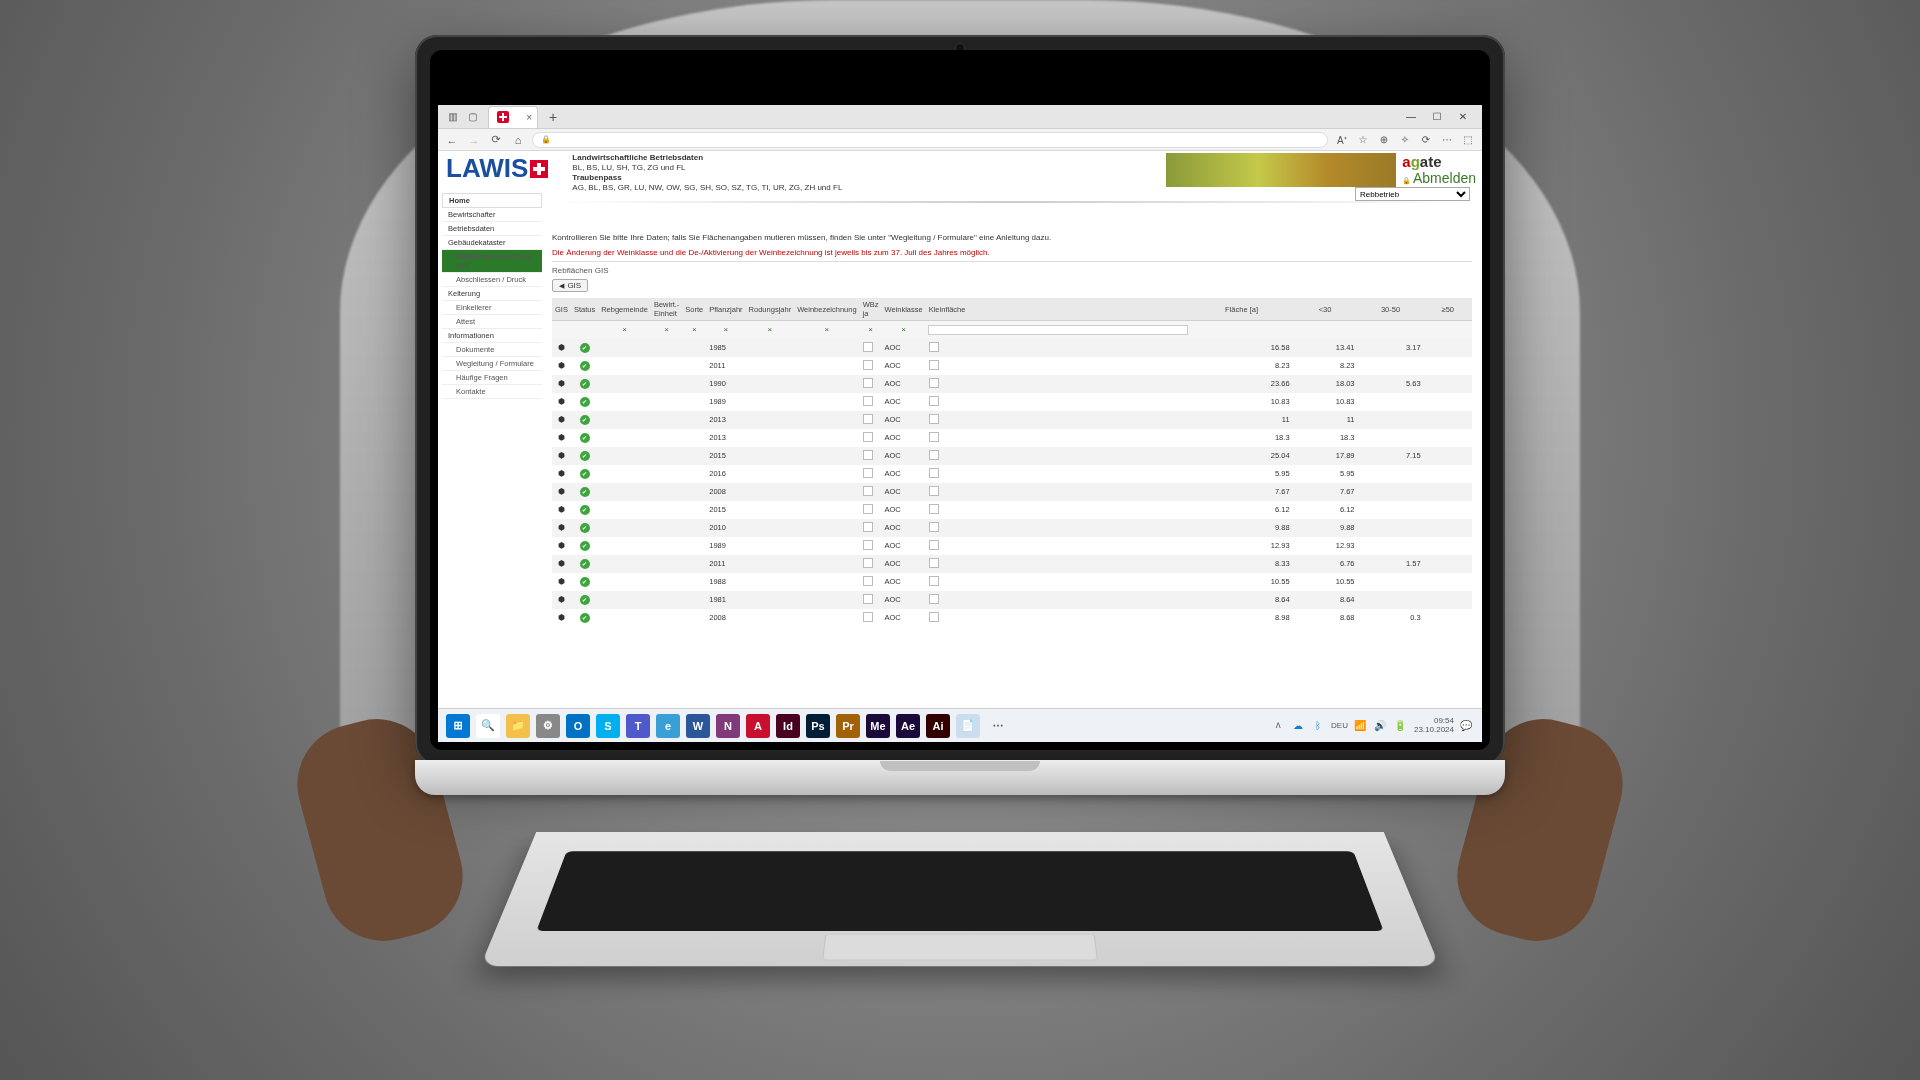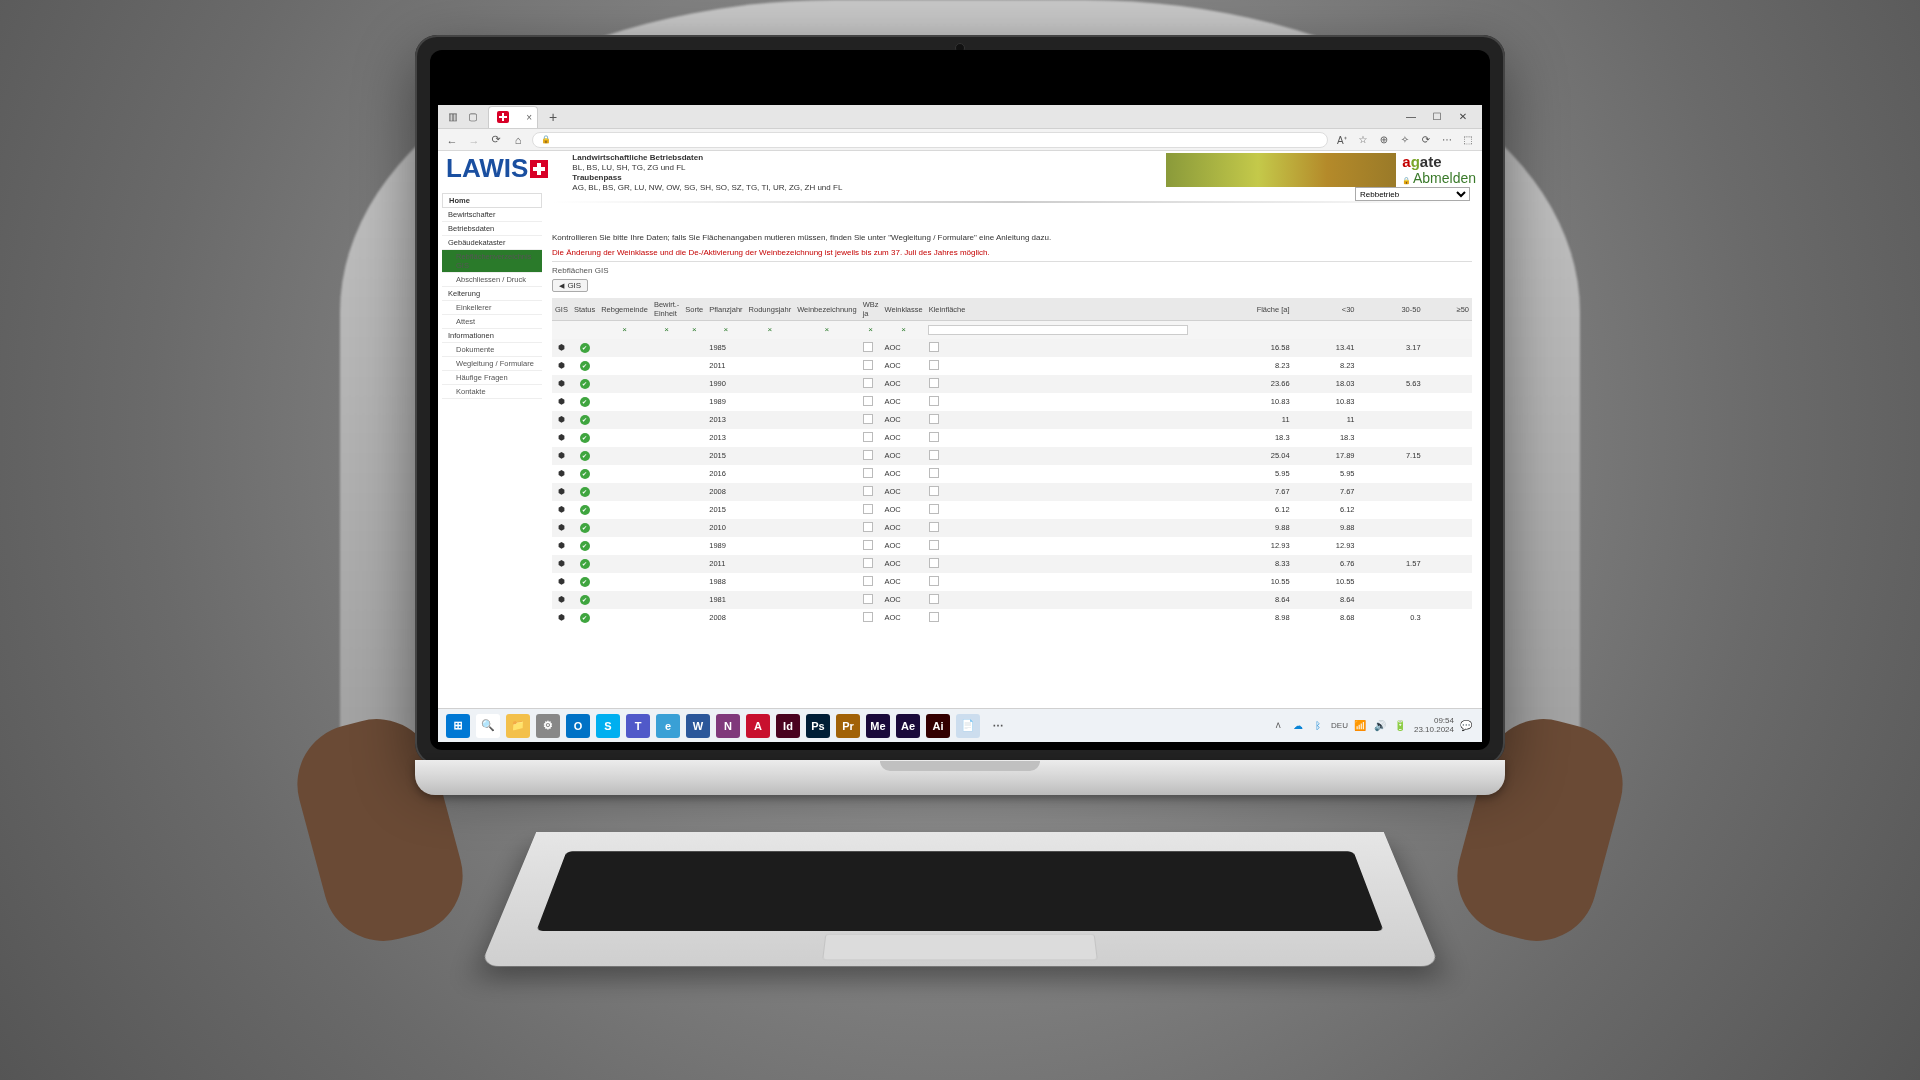--- a/index.html
+++ b/index.html
@@ -75,21 +75,21 @@
 .hr-grad{height:2px;background:linear-gradient(90deg,transparent,#ccc,transparent);margin:6px 0 20px;}
 .inst1{font-size:8px;color:#333;margin-top:30px;}
 .inst2{font-size:8px;color:#c40000;margin-top:6px;margin-bottom:4px;}
 .hr2{height:1px;background:#ddd;margin-bottom:4px;}
 .sect-lbl{font-size:8px;color:#555;margin-bottom:4px;}
 .gis-btn{display:inline-flex;align-items:center;font-size:8px;border:1px solid #aaa;background:#f4f4f4;padding:1px 6px;border-radius:2px;margin-bottom:6px;}
 .gis-btn:before{content:'◀';font-size:7px;margin-right:3px;}
 
 table.data{width:100%;border-collapse:collapse;font-size:7.5px;}
 table.data th{background:#e9e9e9;font-weight:normal;color:#444;padding:2px 3px;text-align:left;border-bottom:1px solid #d0d0d0;}
-table.data th.r{text-align:right;}
+table.data th.r{text-align:center;}
 tr.filter td{background:#f5f5f5;padding:1px 2px;}
 tr.filter input{width:100%;height:10px;border:1px solid #ccc;font-size:7px;padding:0 2px;}
 .x-clr{width:8px;font-size:8px;color:#2a7a2a;text-align:center;}
 tbody tr{height:18px;}
 tbody tr:nth-child(even){background:#f3f3f3;}
 tbody td{padding:0 3px;color:#333;}
 tbody td.r{text-align:right;}
 .gis-ic{width:10px;text-align:center;}
 .gis-ic:before{content:'⬢';color:#333;font-size:8px;}
 .stat-ic{width:14px;text-align:center;}

